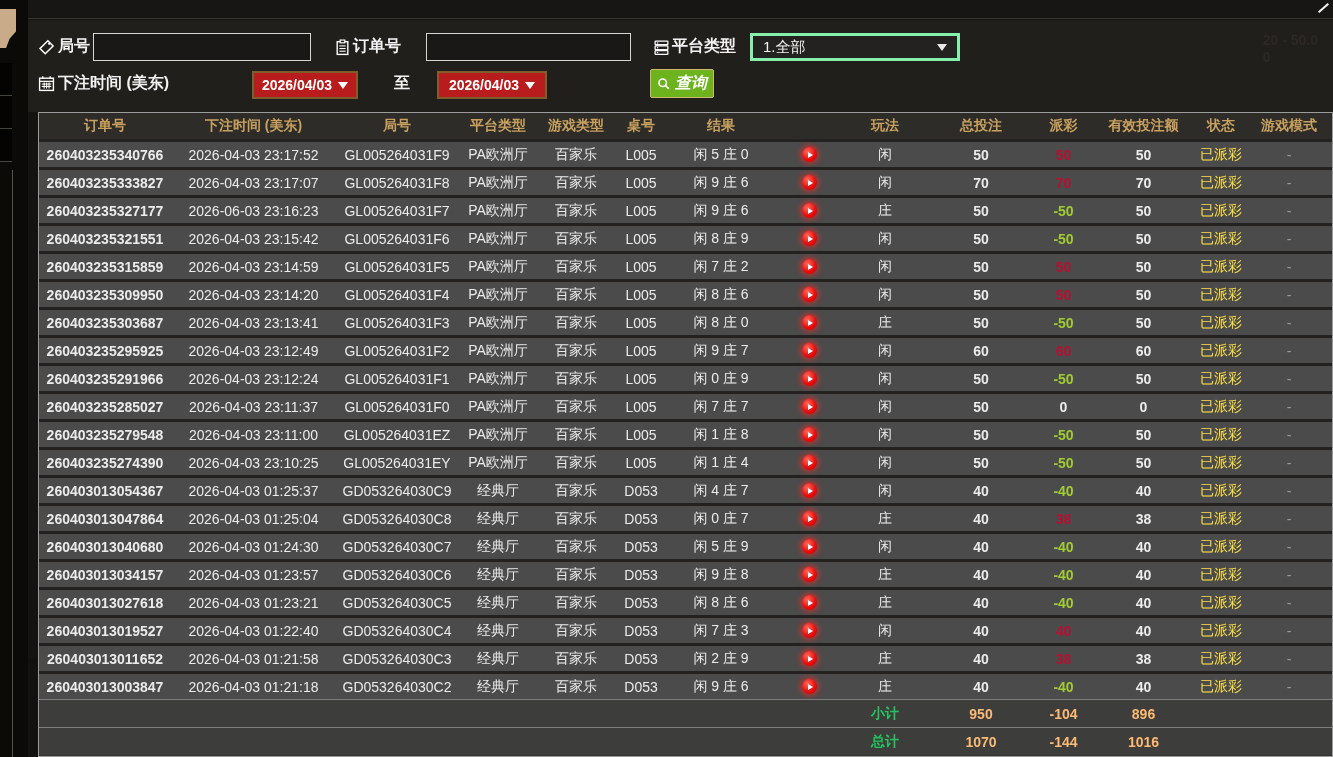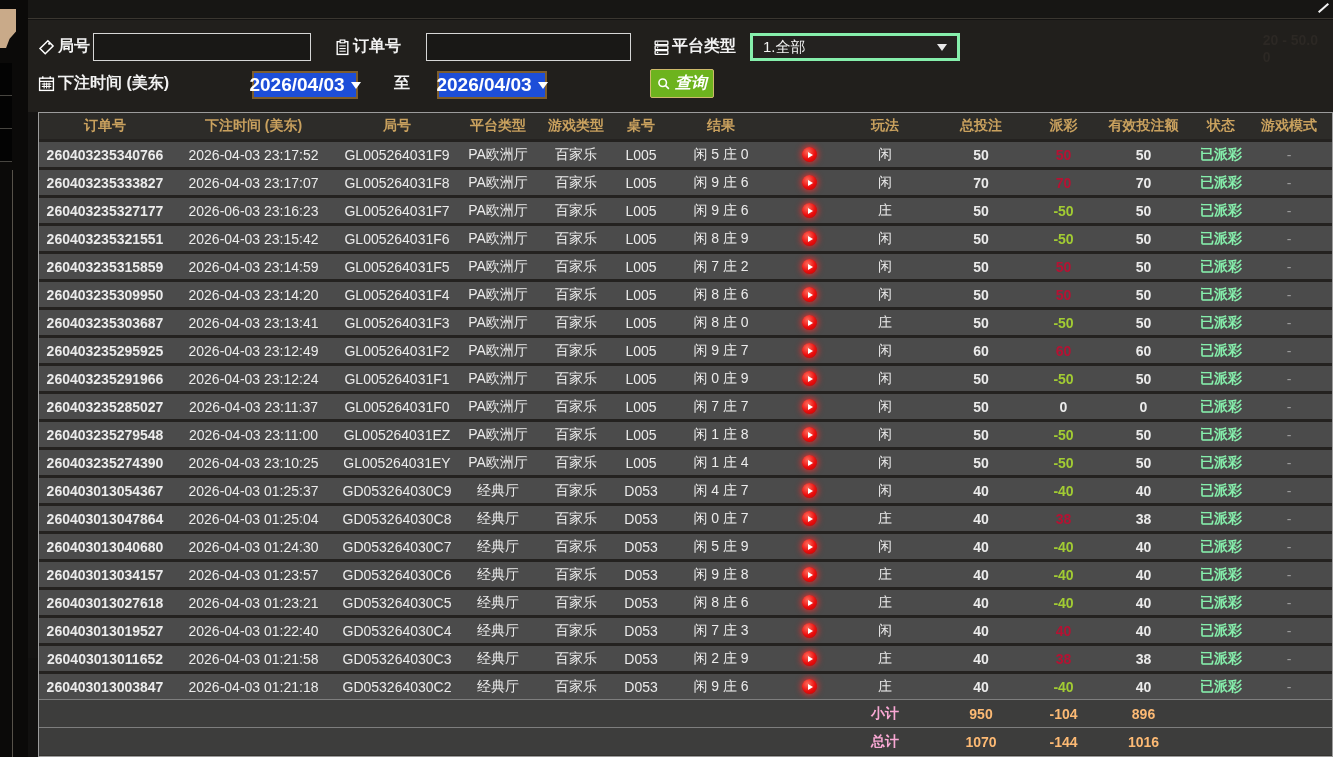--- a/index.html
+++ b/index.html
@@ -30,22 +30,22 @@
   .f-row1 { position:absolute; left:10px; top:13px; width:1280px; height:30px; }
   .f-row2 { position:absolute; left:10px; top:49px; width:1280px; height:30px; }
   .abs { position:absolute; }
   .txt-input { background:#191816; border:1px solid #d6d6d6; height:28px; color:#eee;
     font-size:14px; padding:0 6px; outline:none; }
   .select-box { background:#242220; border:3px solid #86efac; height:28px; color:#f2f2f2;
     font-size:15px; display:flex; align-items:center; padding:0 10px; cursor:pointer; }
   .select-box .grow { flex:1; }
   .tri-down { width:0; height:0; border-left:5px solid transparent; border-right:5px solid transparent;
     border-top:7px solid #e8e8e8; display:inline-block; }
-  .datebox { background:#1d4ed8; border:2px solid #7d5d2c; height:28px; color:#fff;
-    font-size:19px; font-weight:bold; display:flex; align-items:center; justify-content:center;
+  .datebox { background:#b91c1c; border:2px solid #7d5d2c; height:28px; color:#fff;
+    font-size:14px; font-weight:bold; display:flex; align-items:center; justify-content:center;
     gap:6px; cursor:pointer; }
   .datebox .tri-down { border-top-color:#fff; border-left-width:5px; border-right-width:5px; }
   .query-btn { background:#6db31e; border:1px solid #cdb96b; border-radius:2px; height:29px;
     width:64px; display:flex; align-items:center; justify-content:center; gap:4px;
     color:#fff; font-size:16px; font-weight:bold; cursor:pointer; }
 
   
   .grid { position:absolute; left:38px; top:112px; width:1295px; height:645px;
     border:1px solid #9c9c9c; background:#343330; display:flex; flex-direction:column; }
   .tr { display:flex; width:100%; height:28px; background:#4b4b4b; border-top:3px solid #242220;
@@ -57,23 +57,23 @@
   .th { color:#c9a15e; font-weight:bold; }
   .col-order{width:132px;} .col-time{width:165px;} .col-round{width:122px;}
   .col-platform{width:80px;} .col-game{width:76px;} .col-table{width:54px;}
   .col-result{width:106px;text-align:center;} .col-icon{width:70px;} .col-play{width:82px;}
   .col-bet{width:110px;} .col-payout{width:55px;} .col-valid{width:105px;}
   .col-status{width:50px;} .col-mode{flex:1;}
   .num { font-weight:bold; }
   .payout.pos { color:#b51233; font-weight:bold; }
   .payout.neg { color:#a2cc33; font-weight:bold; }
   .payout.zero { color:#ebebeb; font-weight:bold; }
-  .status-txt { color:#86efac; font-weight:bold; }
+  .status-txt { color:#fde047; font-weight:normal; }
   .mode-txt { color:#9a9a9a; }
-  .sum-label { color:#f9a8d4; font-weight:bold; }
+  .sum-label { color:#22c55e; font-weight:bold; }
   .sum-val { color:#fdba74; font-weight:bold; }
   .play-icon { width:15px; height:15px; border-radius:50%;
     background:radial-gradient(circle at 38% 32%, #ff6a5a 0%, #e90d0d 55%, #c40000 100%);
     box-shadow:0 0 6px 1px rgba(255,40,40,.85); display:flex; align-items:center;
     justify-content:center; cursor:pointer; }
   .play-icon::after { content:""; width:0; height:0; border-left:5px solid #fff;
     border-top:3px solid transparent; border-bottom:3px solid transparent; margin-left:2px; }
 </style>
 </head>
 <body>

